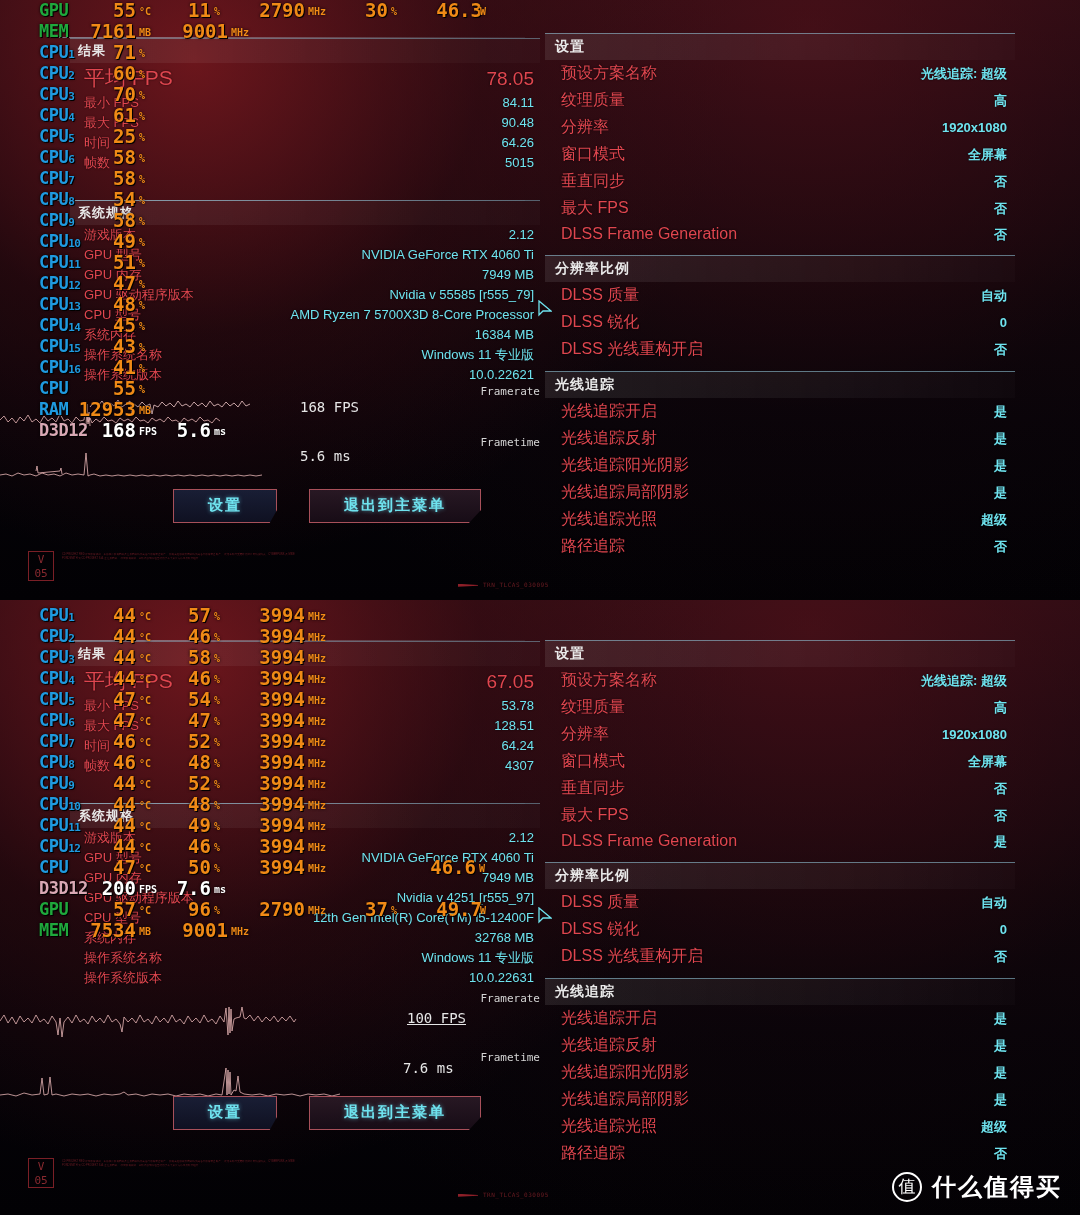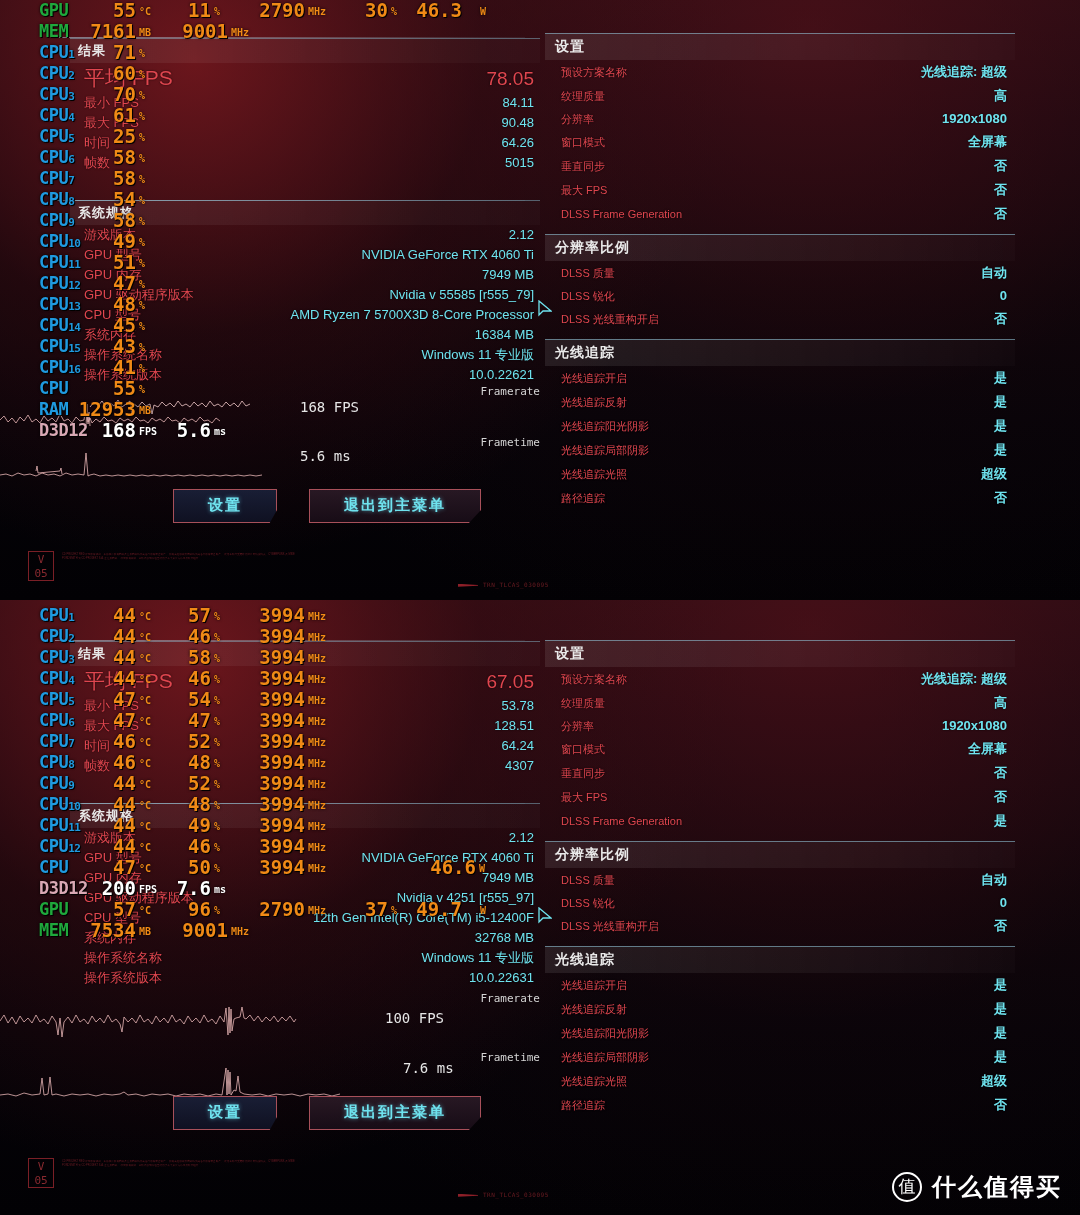--- a/index.html
+++ b/index.html
@@ -64,21 +64,21 @@
 
   
   .c1 { left: 38px;  width: 62px; }
   .c1u{ left: 103px; }
   .c2 { left: 120px; width: 55px; }
   .c2u{ left: 178px; }
   .c3 { left: 195px; width: 74px; }
   .c3u{ left: 272px; }
   .c4 { left: 300px; width: 52px; }
   .c4u{ left: 355px; }
-  .c5 { left: 360px; width: 66px; }
+  .c5 { left: 380px; width: 66px; }
   .c5u{ left: 444px; }
 
   .mem1 { left: 22px; width: 78px; }
   .mem1u{ left: 103px; }
   .mem2 { left: 120px; width: 72px; }
   .mem2u{ left: 195px; }
 
   
   .bench {
     position: absolute;
@@ -121,21 +121,21 @@
     padding: 4px 6px 4px 10px;
     border-top: 1px solid rgba(150,205,225,.55);
     background: linear-gradient(90deg, rgba(255,255,255,.09), rgba(255,255,255,.015));
     letter-spacing: 1px;
   }
   .set-row {
     display: flex; justify-content: space-between; align-items: baseline;
     padding: 3px 8px 3px 16px;
   }
   .set-row .k {
-    color: #e0464f; font-size: 11px;
+    color: #e0464f; font-size: 16px;
     text-shadow: 0 0 2px rgba(0,0,0,.85);
   }
   .set-row .v {
     color: #6fe3ef; font-size: 13px; font-weight: bold;
     text-shadow: 0 0 2px rgba(0,0,0,.85);
   }
 
   
   .graph-wrap { position: absolute; left: 0; z-index: 4; width: 540px; text-align: right; }
   .graph-label {
@@ -727,21 +727,21 @@
       <span class="osd-val mem2">9001</span>
       <span class="osd-unit mem2u">MHz</span>
     </div>
   </div>
 
   <div class="graph-wrap" style="top:392px;">
     <div class="graph-label">Framerate</div>
     <svg class="trace" width="400" height="38" viewBox="0 0 400 38">
       <polyline fill="none" stroke="#e8b6b6" stroke-width="0.8" points="0,16 4,10 8,18 12,12 16,19 20,11 24,17 28,13 32,18 36,10 40,17 44,14 48,19 52,11 56,17 58,30 60,13 62,32 64,17 68,12 72,18 76,10 80,17 84,14 88,19 92,11 96,17 100,13 104,18 108,10 112,17 116,14 120,19 122,27 124,12 128,17 132,13 136,18 140,10 144,17 148,14 152,19 156,11 160,17 164,13 168,18 172,10 176,17 180,14 184,19 188,11 192,17 196,13 200,18 204,10 208,17 212,14 216,19 220,11 224,17 226,3 228,30 229,2 230,28 231,4 232,26 234,14 236,13 240,12 242,2 244,13 246,14 250,10 254,16 258,11 262,17 266,12 270,16 274,11 278,17 282,12 286,16 290,11 294,17 296,14"></polyline>
     </svg>
-    <div class="graph-val" style="left:385px; top:18px;">100 FPS</div>
+    <div class="graph-val" style="left:407px; top:18px;text-decoration:underline;">100 FPS</div>
 
     <div class="graph-label" style="margin-top:8px;">Frametime</div>
     <svg class="trace" width="400" height="40" viewBox="0 0 400 40">
       <polyline fill="none" stroke="#e8b6b6" stroke-width="0.8" points="0,31 8,30 16,32 24,29 32,31 40,30 42,14 44,31 48,30 50,13 52,31 56,30 64,32 72,30 80,31 88,30 96,32 104,30 112,31 120,30 124,28 128,31 136,30 144,32 152,30 160,31 168,30 176,32 184,30 192,31 200,30 208,32 216,30 222,31 226,4 227,31 228,6 229,30 230,8 231,31 234,26 236,27 238,12 240,28 244,30 252,31 260,30 268,32 276,30 284,31 292,30 300,32 308,30 316,31 324,30 332,32 340,30"></polyline>
     </svg>
     <div class="graph-val" style="left:403px; top:68px;">7.6 ms</div>
   </div>
 
   <div class="btnbar" style="left:173px; top:1095px; top:496px;">
     <div class="gbtn">设置</div>

